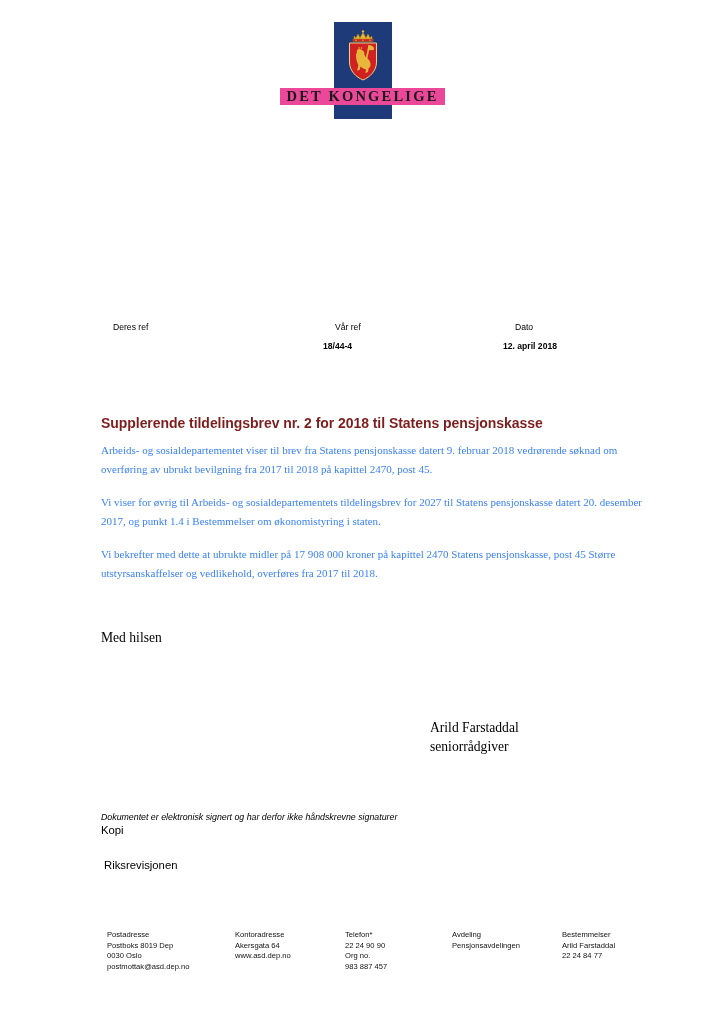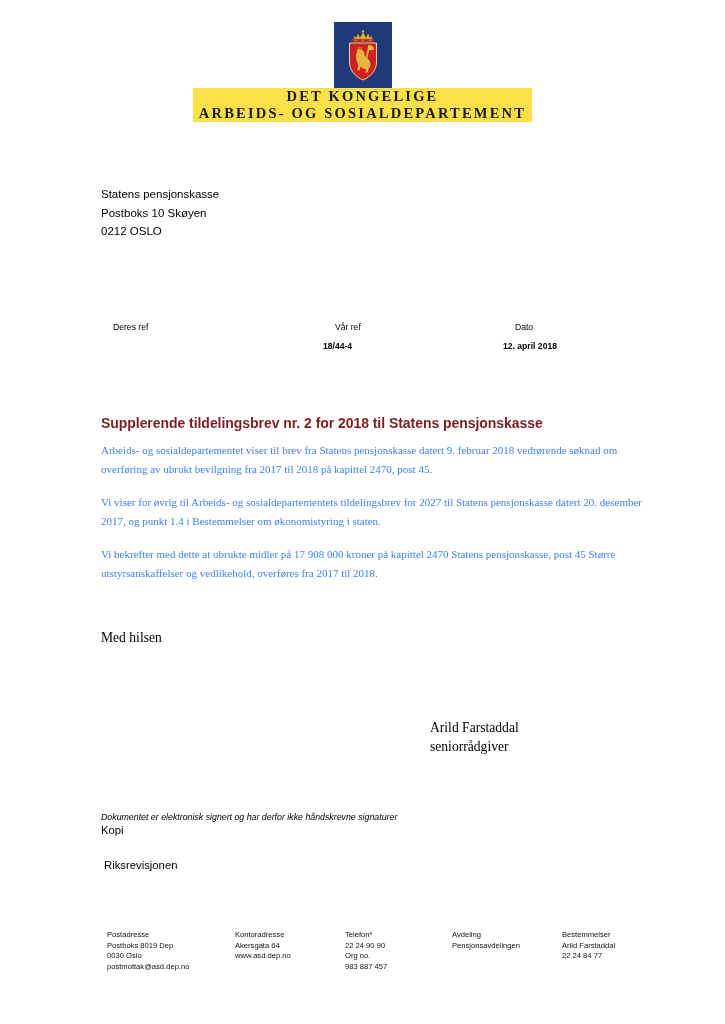--- a/index.html
+++ b/index.html
@@ -46,21 +46,21 @@
     margin-top: 7px;
     display: block;
   }
   .logo-text {
     margin-top: -30px;
     text-align: center;
     font-family: "Liberation Serif", serif;
     font-weight: bold;
     color: #1a1a1a;
     line-height: 1.18;
-    background: #fde047;
+    background: #ec4899;
     padding: 0 6px;
     position: relative;
     z-index: 3;
   }
   .logo-line1 {
     font-size: 14.5px;
     letter-spacing: 2.2px;
   }
   .logo-line2 {
     font-size: 14.5px;
@@ -226,30 +226,24 @@
           <path d="M16.6 19.6 L17.6 17.6 L18.2 19.8 Z"></path>
 
           <rect x="22.4" y="16" width="1.7" height="20" transform="rotate(12 23 26)"></rect>
 
           <path d="M24.5 16.4 C27.6 16 29.8 17.6 30.2 20.4 C28 21.6 25.6 21.4 23.8 20.2 Z"></path>
         </g>
       </svg>
     </div>
     <div class="logo-text">
       <div class="logo-line1">DET KONGELIGE</div>
-      <div class="logo-line2">ARBEIDS- OG SOSIALDEPARTEMENT</div>
     </div>
   </div>
   <div class="banner-foot"></div>
 
-  <div class="recipient">
-    <div>Statens pensjonskasse</div>
-    <div>Postboks 10 Skøyen</div>
-    <div>0212 OSLO</div>
-  </div>
 
   <div class="refrow">
     <div class="cols">
       <div class="refcol-1">
         <span class="ref-label">Deres ref</span>
         <span class="ref-value"></span>
       </div>
       <div class="refcol-2">
         <span class="ref-label">Vår ref</span>
         <span class="ref-value">18/44-4</span>

